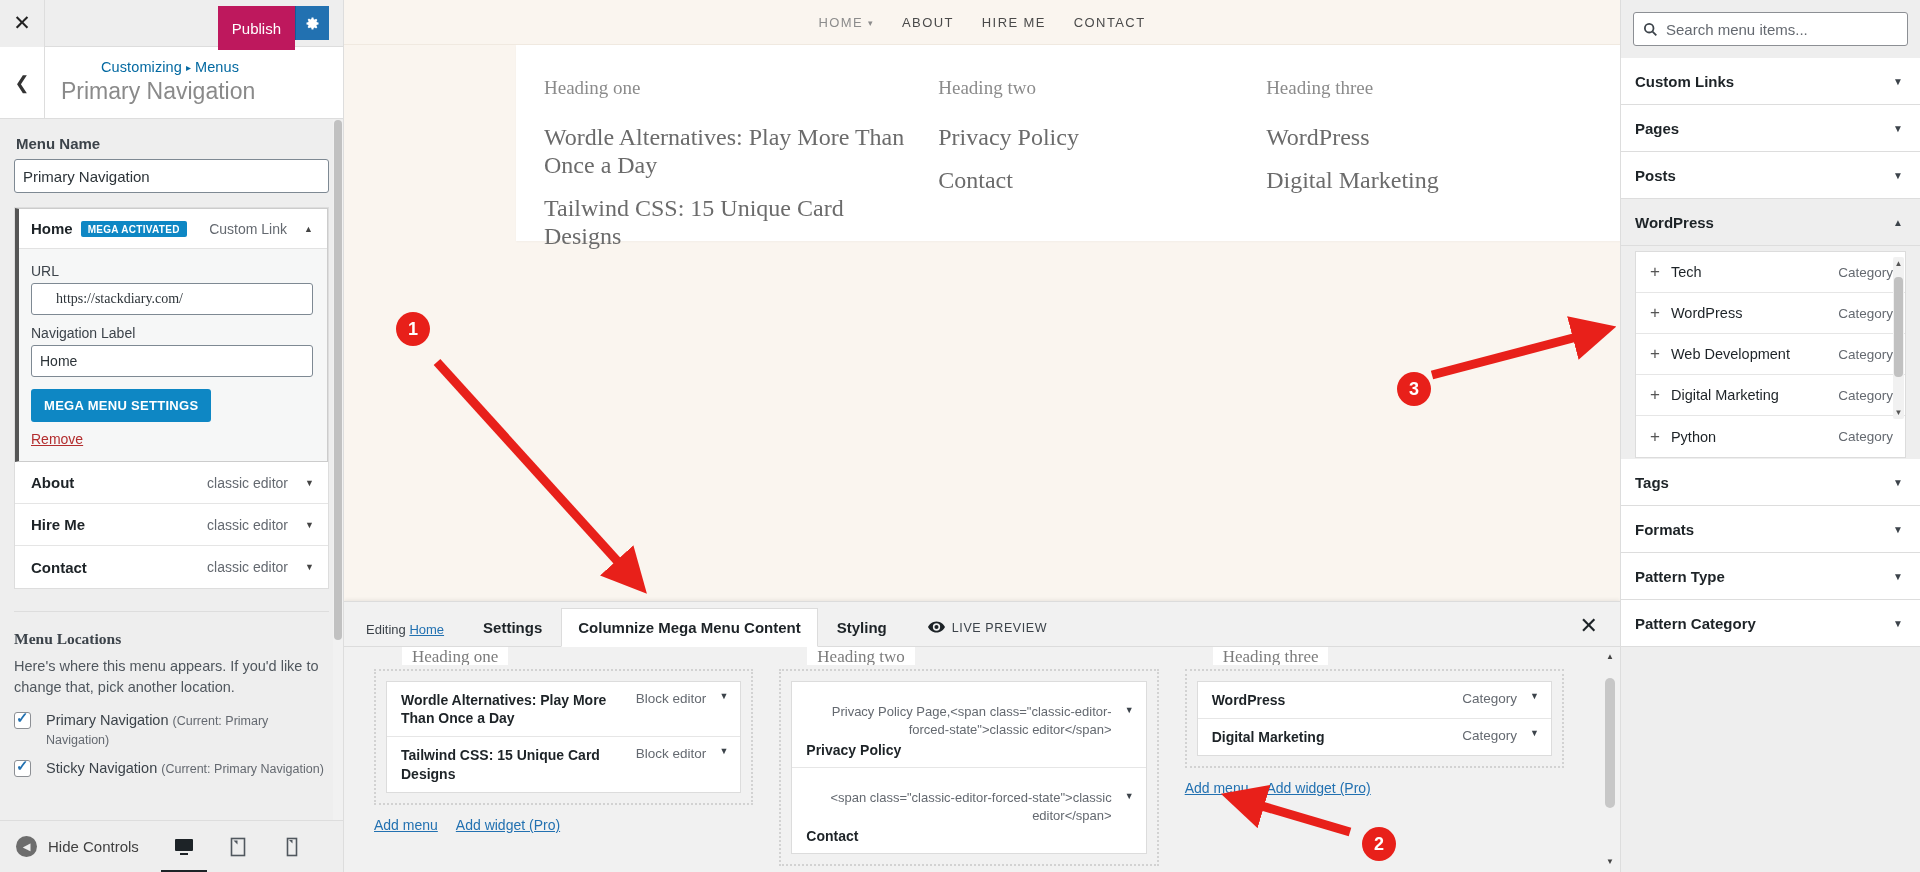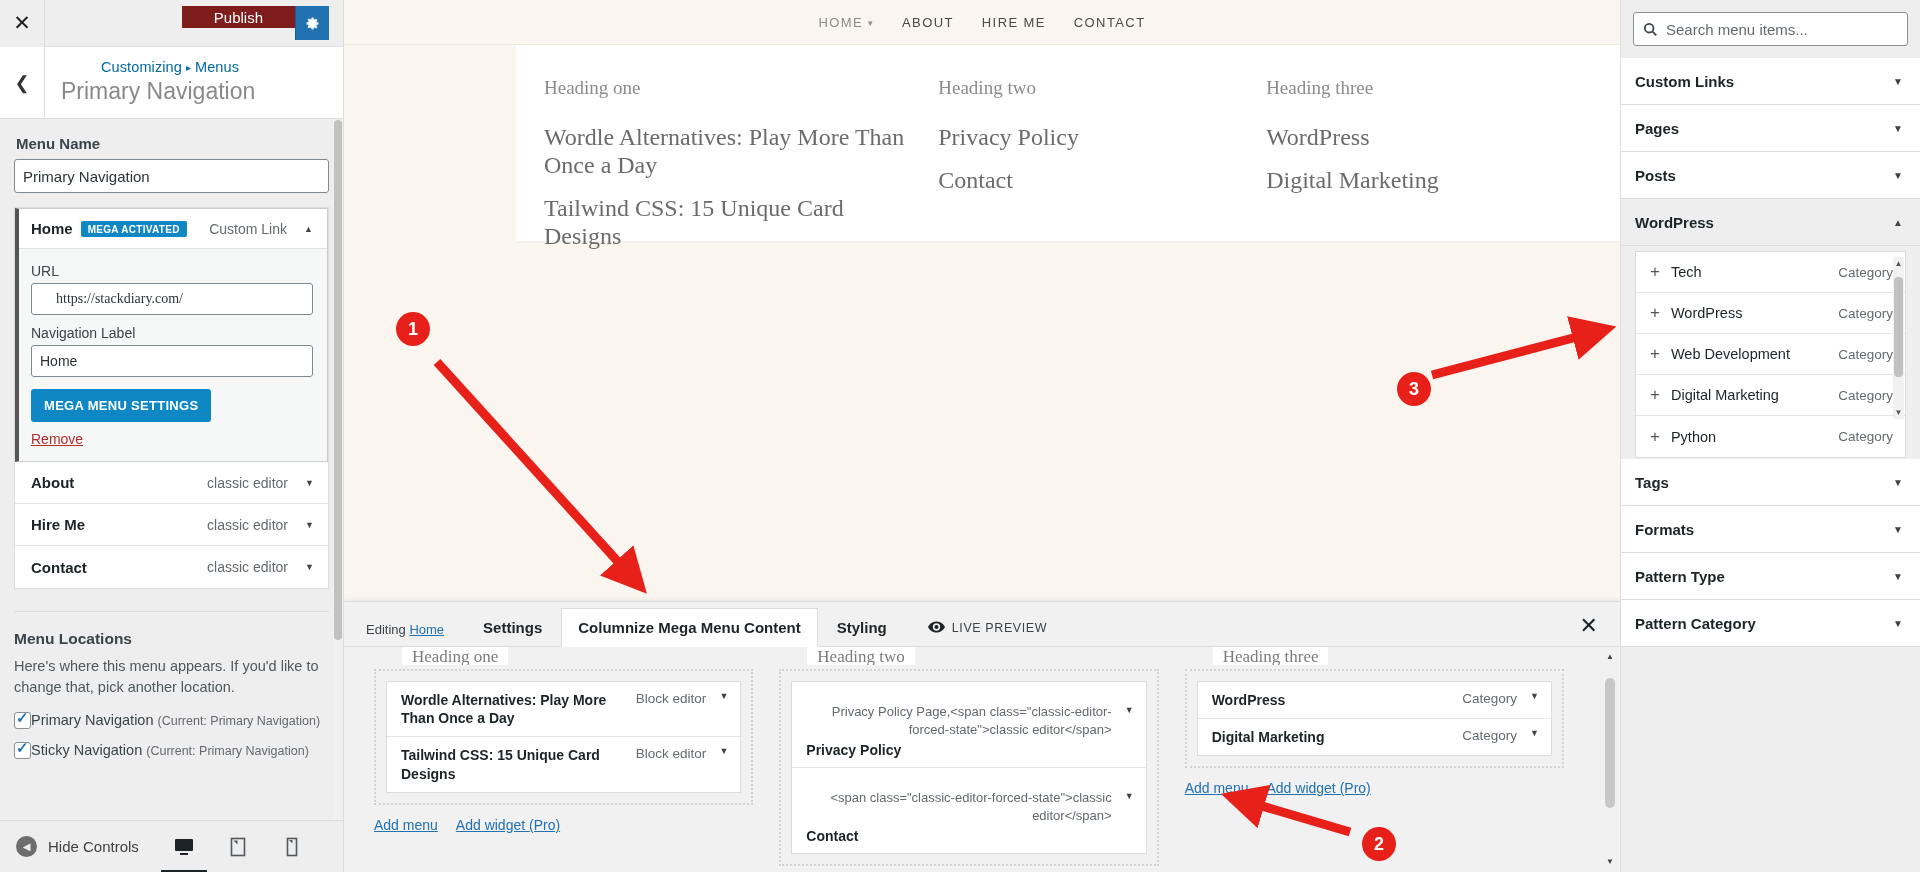--- a/index.html
+++ b/index.html
@@ -26,23 +26,23 @@
   }
   .close-btn {
     width: 45px; height: 47px;
     display: flex; align-items: center; justify-content: center;
     background: #eee; border-right: 1px solid #ddd;
     font-size: 21px; color: #222; cursor: pointer; font-weight: 300;
   }
   .topbar-spacer { flex: 1; }
   .publish-wrap { display: flex; margin-right: 0; height: 34px; }
   .publish-btn {
-    background: #7f1d1d; color: #fff;
+    background: #be185d; color: #fff;
     font-size: 15px; font-weight: 400;
-    padding: 0 32px; height: 22px;
+    padding: 0 14px; height: 44px;
     display: flex; align-items: center;
     border: none; cursor: pointer;
   }
   .publish-gear {
     background: #2271b1; color: #fff;
     width: 34px; height: 34px;
     display: flex; align-items: center; justify-content: center;
     border-left: 1px solid #135e96; cursor: pointer;
   }
   .topbar-pad { width: 14px; }
@@ -124,23 +124,23 @@
   .reorder-link { font-size: 14.5px; color: #2271b1; text-decoration: underline; cursor: pointer; }
   .add-items-btn {
     display: flex; align-items: center; gap: 7px;
     border: 1px solid #2271b1; border-radius: 3px;
     background: #f6f7f7; color: #2271b1;
     font-size: 14.5px; padding: 7px 14px; cursor: pointer;
   }
   .plus-ico { font-size: 17px; line-height: 1; font-weight: 600; }
 
   .divider { border-top: 1px solid #ddd; margin: 22px 0 0 0; }
-  .sec-title { font-size: 15.5px; color: #3c434a; font-weight: 700; margin: 18px 0 8px 0; }
+  .sec-title { font-size: 15.5px; color: #3c434a; font-weight: 700; margin: 18px 0 8px 0; font-family: Liberation Serif, serif; }
   .sec-desc { font-size: 14.5px; color: #50575e; line-height: 1.45; margin-bottom: 13px; }
-  .chk-row { display: flex; align-items: flex-start; gap: 0; margin-bottom: 11px; cursor: pointer; }
+  .chk-row { display: flex; align-items: flex-start; gap: 15px; margin-bottom: 11px; cursor: pointer; }
   .chk {
     width: 17px; height: 17px; flex: 0 0 17px;
     border: 1px solid #8c8f94; border-radius: 3px; background: #fff;
     position: relative; margin-top: 1px;
   }
   .chk.on::after {
     content: "✓"; position: absolute;
     left: 1px; top: -4px; font-size: 15px; color: #2271b1; font-weight: 700;
   }
   .chk-lbl { font-size: 14.5px; color: #3c434a; line-height: 1.25; }

